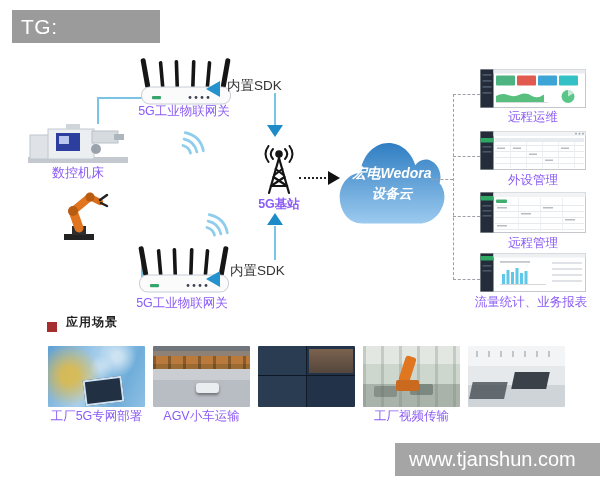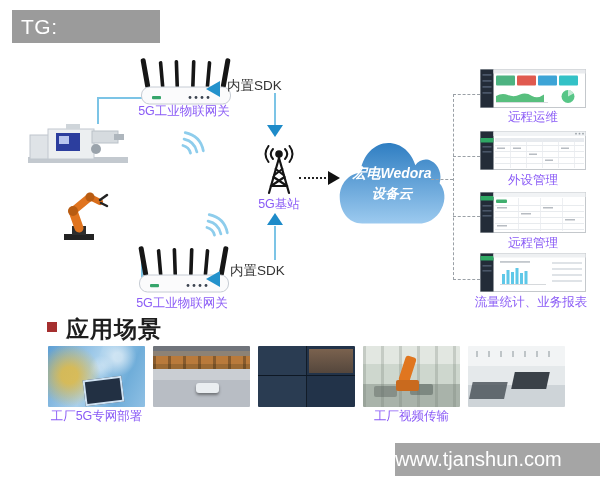--- a/index.html
+++ b/index.html
@@ -40,21 +40,21 @@
   .scn3::after{right:2%;top:5%;width:45%;height:40%;background:linear-gradient(180deg,#8a6a4f,#5d4a3a);opacity:.85;}
   .scn4{background:
     repeating-linear-gradient(90deg,rgba(110,120,110,.25) 0 3px,transparent 3px 18px),
     linear-gradient(180deg,#e2e7e1 0 30%,#ced7ce 30% 62%,#a9b3aa 62% 100%);}
   .scn4::before{left:40%;top:16%;width:11%;height:44%;background:#e0761f;transform:rotate(18deg);border-radius:3px;}
   .scn4::after{left:34%;top:55%;width:24%;height:19%;background:#c96a1e;border-radius:2px;box-shadow:14px 4px 0 rgba(90,100,95,.55),-22px 6px 0 rgba(90,100,95,.45);}
   .scn5{background:linear-gradient(180deg,#f2f4f5 0 32%,#e5e9eb 32% 64%,#ced4d8 64% 100%);}
   .scn5::before{left:46%;top:42%;width:36%;height:28%;background:#3a4148;transform:skewX(-12deg);box-shadow:-40px 10px 0 rgba(70,78,85,.8);}
   .scn5::after{left:8%;top:8%;width:84%;height:10%;background:repeating-linear-gradient(90deg,rgba(140,150,155,.5) 0 2px,transparent 2px 12px);}
   .wm{position:absolute;background:#a5a5a5;color:#fff;font-size:20px;}
-  .heading{position:absolute;font-size:23px;font-weight:bold;color:#1e1e1e;letter-spacing:1px;}
+  .heading{position:absolute;font-size:12px;font-weight:bold;color:#1e1e1e;letter-spacing:1px;}
   .bullet{position:absolute;width:10px;height:10px;background:#a52f2f;}
 </style>
 </head>
 <body>
 
 <div id="stage">
 
   <div class="banner" style="left:12px;top:10px;width:148px;height:33px;line-height:33px;padding-left:9px;box-sizing:border-box;">TG: MYYJJPP</div>
 
   <div class="line-h" style="left:97px;top:97px;width:53px;"></div>
@@ -119,21 +119,21 @@
         <path d="M23 13 L13 48"></path>
           <path d="M23 13 L33 48"></path>
         <path d="M19.7 24 L27.5 30"></path>
           <path d="M26.3 24 L18.5 30"></path>
         <path d="M17.5 32 L29.5 40"></path>
           <path d="M28.5 32 L16.5 40"></path>
         <path d="M14.8 41 L31.2 41"></path>
       </g>
     </svg>
   </div>
-  <div class="lbl" style="left:248px;top:197px;width:62px;">5G基站</div>
+  <div class="lbl" style="left:248px;top:197px;width:62px;font-weight:bold;">5G基站</div>
 
   <div class="dot-arrow" style="left:299px;top:177px;width:31px;"></div>
   <div class="dot-head" style="left:328px;top:171px;"></div>
 
   <div class="abs" style="left:336px;top:126px;width:112px;height:106px;font-style:italic;">
     <svg width="112" height="106" viewBox="0 0 120 100" preserveAspectRatio="none">
       <defs>
         <linearGradient id="cg" x1="0" y1="0" x2="0" y2="1">
           <stop offset="0" stop-color="#2f7ec2"></stop>
             <stop offset="1" stop-color="#9ccaef"></stop>
@@ -175,20 +175,21 @@
       <rect x="4" y="14" width="20" height="24" fill="#dfe3e7" stroke="#bfc6cd"></rect>
       <rect x="22" y="8" width="46" height="30" fill="#eceff1" stroke="#c2c8cf"></rect>
       <rect x="30" y="12" width="24" height="18" fill="#2c3e9e"></rect>
       <rect x="33" y="15" width="10" height="8" fill="#b9c6ef"></rect>
       <rect x="66" y="10" width="26" height="12" fill="#d6dbdf" stroke="#bac1c8"></rect>
       <circle cx="70" cy="28" r="5" fill="#9aa3ab"></circle>
       <rect x="88" y="13" width="10" height="6" fill="#aeb6bd"></rect>
       <rect x="40" y="3" width="14" height="5" fill="#cfd5da"></rect>
     </svg>
   </div>
+  <div class="lbl" style="left:30px;top:166px;width:96px;font-size:13px;">数控机床</div>
 
   <div class="abs" style="left:48px;top:184px;width:64px;height:58px;">
     <svg width="64" height="58" viewBox="0 0 64 58">
       <rect x="16" y="50" width="30" height="6" fill="#232323"></rect>
       <rect x="24" y="42" width="14" height="9" fill="#2e2e2e"></rect>
       <path d="M31 44 L25 27" stroke="#e0741f" stroke-width="9" stroke-linecap="round" fill="none"></path>
       <path d="M25 27 L42 13" stroke="#e0741f" stroke-width="8" stroke-linecap="round" fill="none"></path>
       <path d="M42 13 L52 18" stroke="#d96d1a" stroke-width="6" stroke-linecap="round" fill="none"></path>
       <circle cx="25" cy="27" r="5" fill="#b85c12"></circle>
         <circle cx="42" cy="13" r="4.5" fill="#b85c12"></circle>
@@ -325,17 +326,18 @@
   <div class="bullet" style="left:47px;top:322px;"></div>
   <div class="heading" style="left:66px;top:314px;">应用场景</div>
 
   <div class="scn scn1" style="left:48px;top:346px;"></div>
   <div class="scn scn2" style="left:153px;top:346px;"></div>
   <div class="scn scn3" style="left:258px;top:346px;"></div>
   <div class="scn scn4" style="left:363px;top:346px;"></div>
   <div class="scn scn5" style="left:468px;top:346px;"></div>
 
   <div class="lbl" style="left:41px;top:409px;width:111px;font-size:12.5px;">工厂5G专网部署</div>
+  <div class="lbl" style="left:146px;top:409px;width:111px;font-size:12.5px;">AGV小车运输</div>
   <div class="lbl" style="left:356px;top:409px;width:111px;font-size:12.5px;">工厂视频传输</div>
 
-  <div class="wm" style="left:395px;top:443px;width:205px;height:33px;line-height:33px;box-sizing:border-box;">www.tjanshun.com</div>
+  <div class="wm" style="left:395px;top:443px;width:205px;height:33px;line-height:33px;padding-left:14px;box-sizing:border-box;">www.tjanshun.com</div>
 
 </div>
 
 </body></html>

